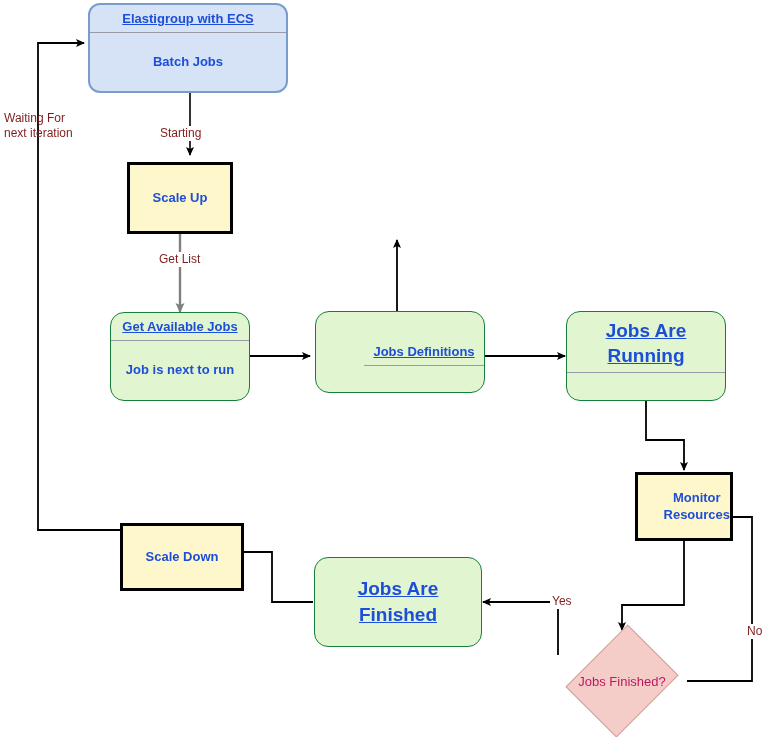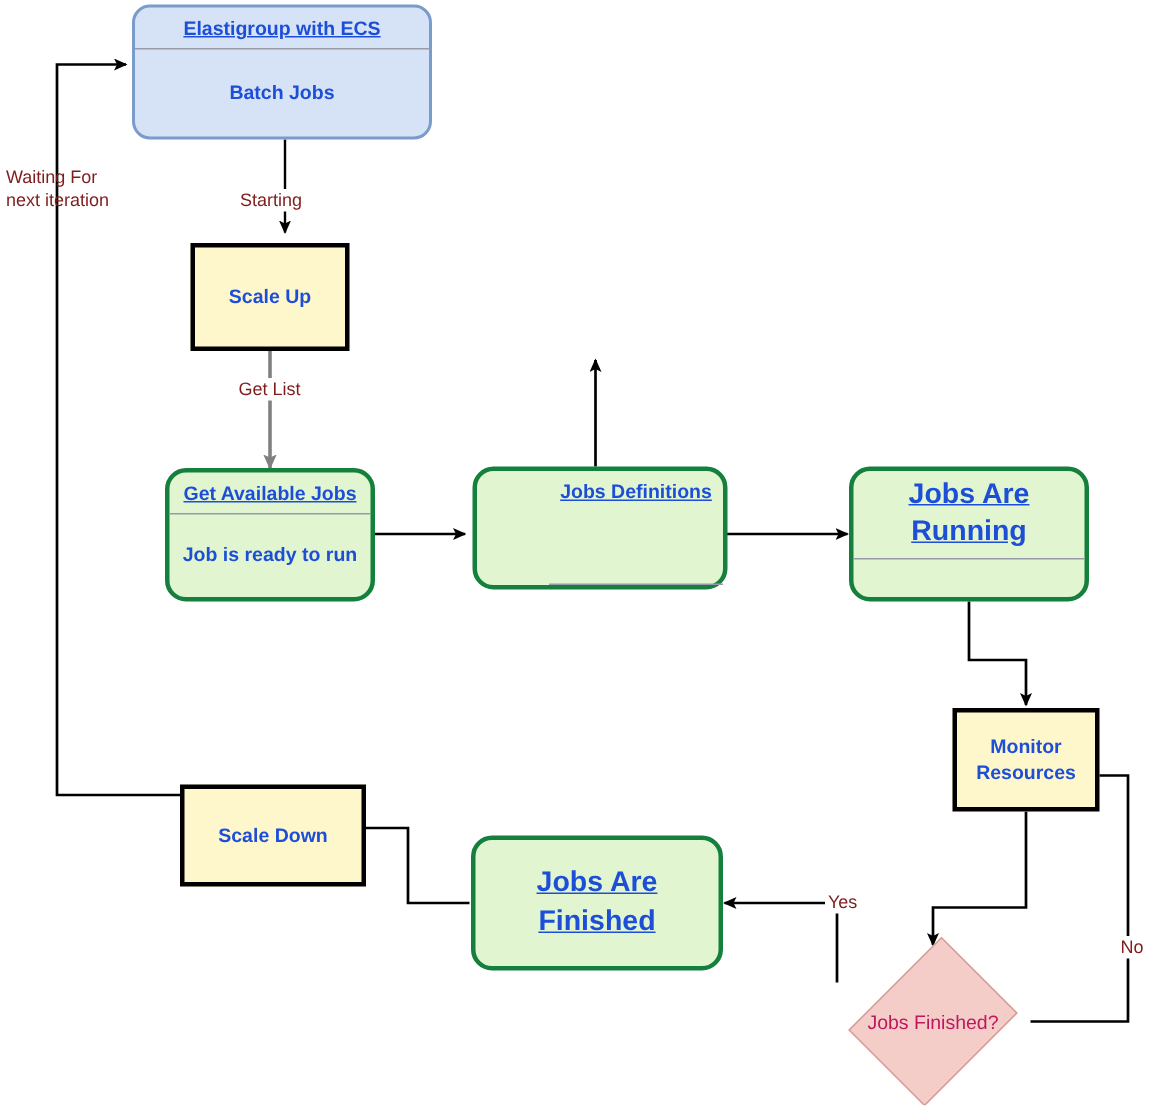--- a/index.html
+++ b/index.html
@@ -24,23 +24,22 @@
     flex-direction: column;
     align-items: stretch;
     justify-content: center;
     text-align: center;
     color: #1d4ed8;
   }
   .rect {
     border: 3px solid #000000;
   }
   .round {
-    border: 3px solid #15803d;
+    border: 1px solid #15803d;
     border-radius: 14px;
-    justify-content: space-between;
   }
   .yellow { background: #fff7cc; }
   .green  { background: #e0f5d0; }
   .blue   {
     background: #d6e3f7;
     border: 2px solid #7a9ccb;
     border-radius: 12px;
   }
   .diamond-wrap {
     position: absolute;
@@ -201,38 +200,38 @@
   </div>
 
   <div class="node rect yellow" style="left:127px; top:162px; width:106px; height:72px;">
     <div class="plain-text">Scale Up</div>
   </div>
 
 
   <div class="node round green" style="left:110px; top:312px; width:140px; height:89px;">
     <div class="title">Get Available Jobs</div>
     <div class="divider"></div>
-    <div class="body-text">Job is ready to run</div>
+    <div class="body-text">Job is next to run</div>
   </div>
 
   <div class="node round green" style="left:315px; top:311px; width:170px; height:82px;padding-left:48px;">
     <div class="title">Jobs Definitions</div>
     <div class="divider"></div>
   </div>
 
   <div class="node round green" style="left:566px; top:311px; width:160px; height:90px;">
     <div class="title-big">
       <div>Jobs Are</div>
       <div>Running</div>
     </div>
     <div class="divider"></div>
     <div class="body-text" style="flex:0 0 16px;"></div>
   </div>
 
-  <div class="node rect yellow" style="left:635px; top:472px; width:98px; height:69px;">
+  <div class="node rect yellow" style="left:635px; top:472px; width:98px; height:69px;align-items:flex-end;">
     <div class="plain-text">
       <div>
         <div>Monitor</div>
         <div>Resources</div>
       </div>
     </div>
   </div>
 
   <div class="diamond-wrap" style="left:558px; top:645px; width:128px; height:72px;">
     <div class="diamond-shape" style="left:28px; top:-8px; width:72px; height:88px;"></div>

